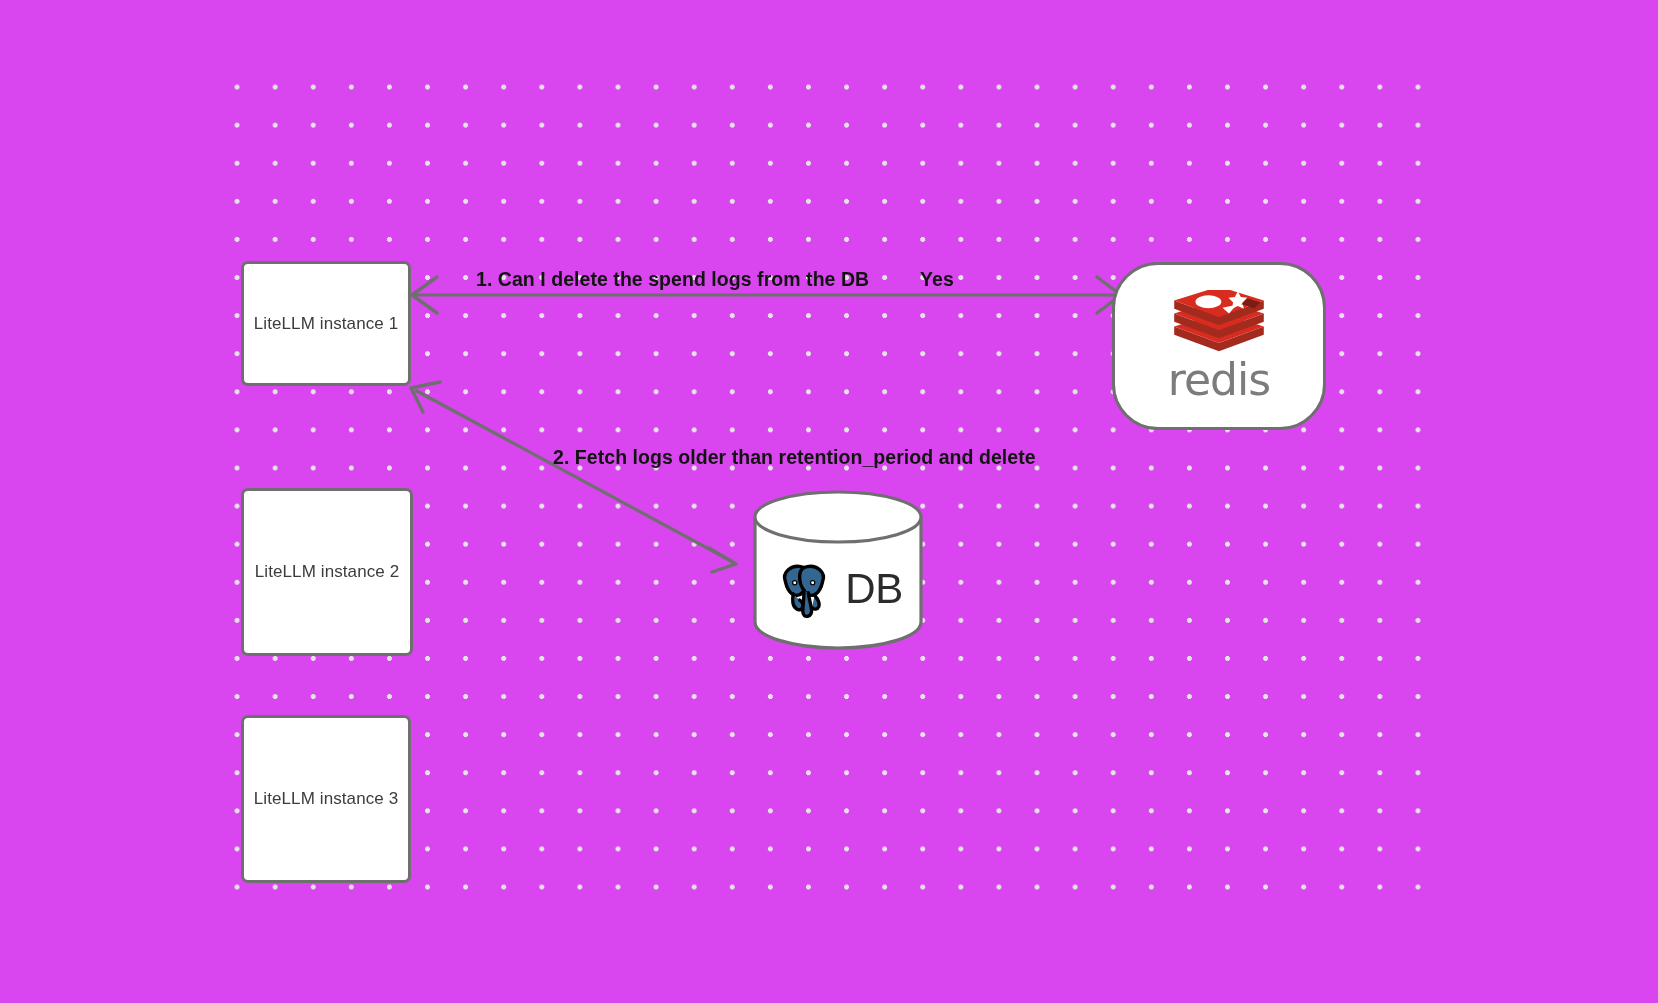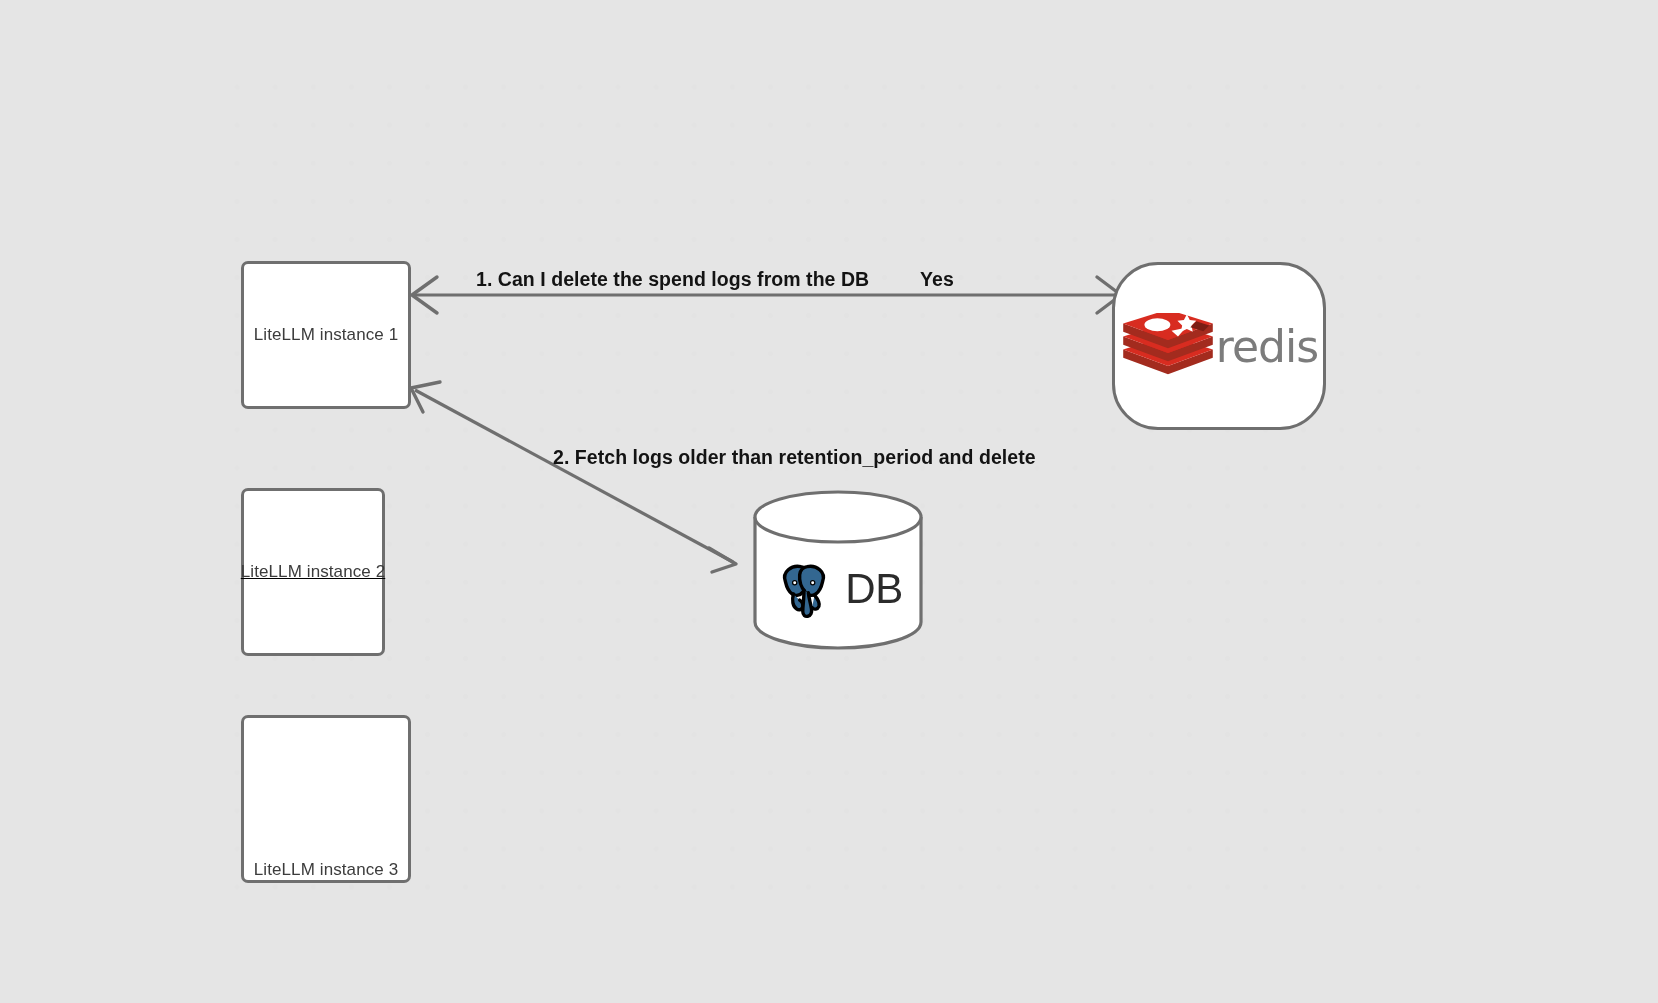--- a/index.html
+++ b/index.html
@@ -10,21 +10,21 @@
   }
   body {
     font-family: "Liberation Sans", sans-serif;
     -webkit-font-smoothing: antialiased;
   }
 
   #canvas {
     position: relative;
     width: 1658px;
     height: 1003px;
-    background: #e5e5e5;
+    background: #d946ef;
     overflow: hidden;
   }
 
   
   #dot-grid {
     position: absolute;
     left: 212px;
     top: 62px;
     width: 1212px;
     height: 832px;
@@ -46,37 +46,37 @@
     justify-content: center;
   }
   .node-box .node-label {
     font-size: 17px;
     color: #3c3c3c;
     font-family: "Liberation Sans", sans-serif;
     letter-spacing: .1px;
     white-space: nowrap;
   }
 
-  #node-instance-1 { left: 241px; top: 261px; width: 170px; height: 148px; text-align: right; }
-  #node-instance-2 { left: 241px; top: 488px; width: 144px; height: 168px; text-decoration: underline; }
-  #node-instance-3 { left: 241px; top: 715px; width: 170px; height: 168px; align-items: flex-end; }
+  #node-instance-1 { left: 241px; top: 261px; width: 170px; height: 125px; text-align: right; }
+  #node-instance-2 { left: 241px; top: 488px; width: 172px; height: 168px; }
+  #node-instance-3 { left: 241px; top: 715px; width: 170px; height: 168px; }
 
   
   #node-redis {
     position: absolute;
     left: 1112px;
     top: 262px;
     width: 214px;
     height: 168px;
     background: #ffffff;
     border: 3px solid #6f6f6f;
     border-radius: 46px;
     box-sizing: border-box;
     display: flex;
-    flex-direction: row;
+    flex-direction: column;
     align-items: center;
     justify-content: center;
   }
   #redis-logo-mark { width: 96px; height: 66px; display: block; }
   #redis-wordmark {
     font-size: 44px;
     line-height: 1;
     color: #7c7c7c;
     font-family: "DejaVu Sans", sans-serif;
     letter-spacing: -1px;

